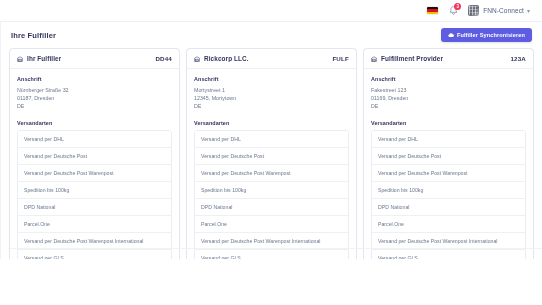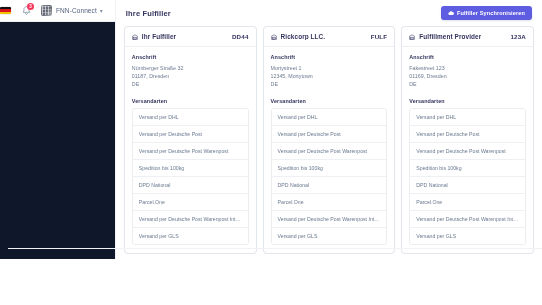--- a/index.html
+++ b/index.html
@@ -13,23 +13,23 @@
     background: #ffffff;
     font-family: "Liberation Sans", "DejaVu Sans", sans-serif;
     color: #32325d;
     -webkit-font-smoothing: antialiased;
   }
 
   .app {
     position: relative;
     width: 542px;
     height: 259px;
-    background: #0f172a;
-    display: flex;
-    flex-direction: row;
+    background: #eab308;
+    display: flex;
+    flex-direction: column;
   }
 
   
   .topbar {
     height: 22px;
     flex: 0 0 22px;
     background: #ffffff;
     border-bottom: 1px solid #edeff2;
     display: flex;
     align-items: center;

